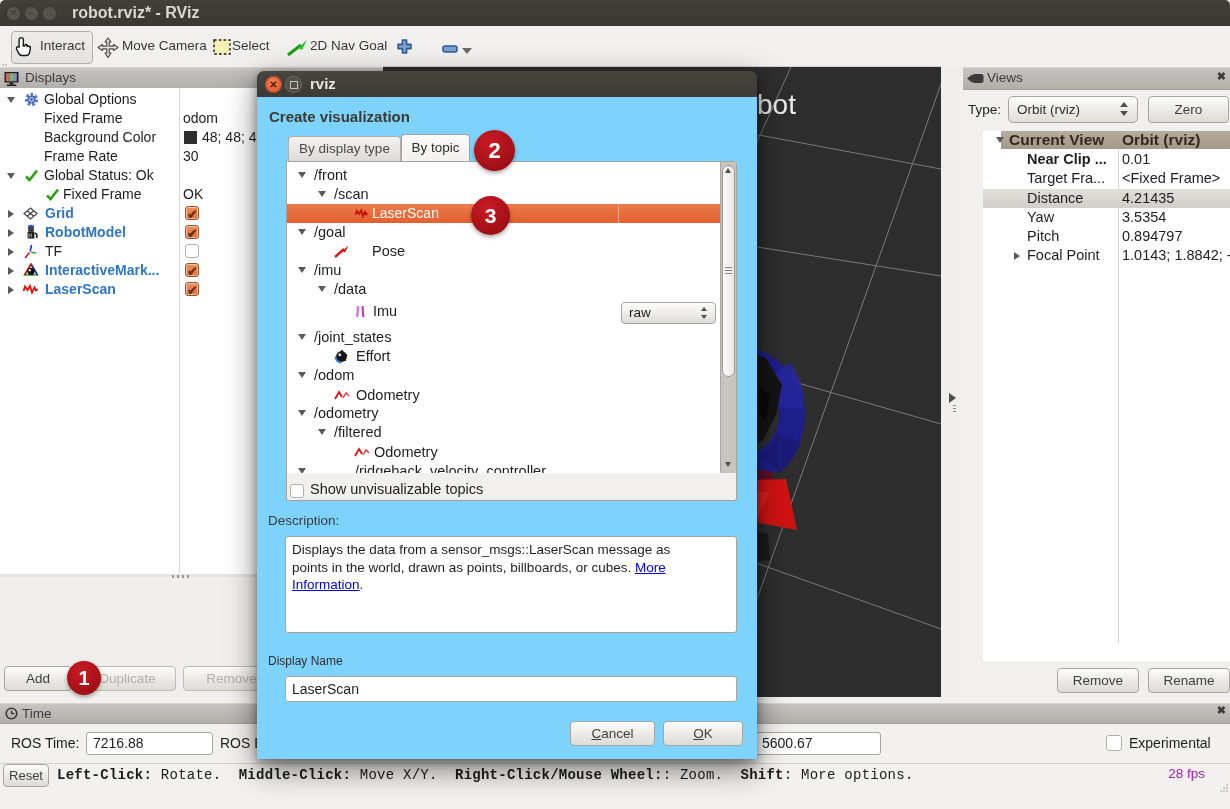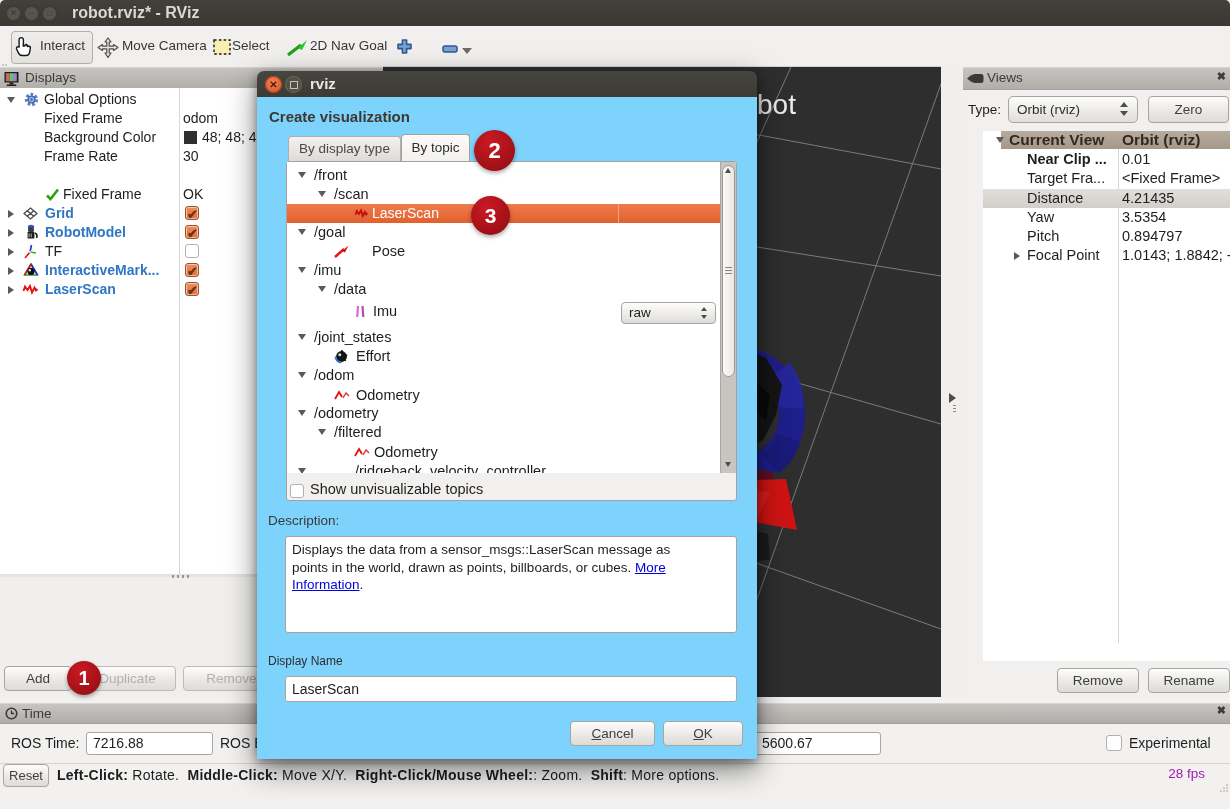--- a/index.html
+++ b/index.html
@@ -166,20 +166,27 @@
         </div>
       <div class="drow" style="top:40px;">
           <div class="dname" style="left:44px;">Background Color</div>
         <div class="abs" style="left:184px;top:3px;width:13px;height:13px;background:#2f2f2f;"></div>
         <div class="dval" style="left:202px;">48; 48; 48</div>
         </div>
       <div class="drow" style="top:59px;">
           <div class="dname" style="left:44px;">Frame Rate</div>
           <div class="dval">30</div>
         </div>
+      <div class="drow" style="top:78px;">
+        <div class="tri-d" style="left:7px;top:7px;"></div>
+        <svg class="abs" style="left:24px;top:2px;" width="15" height="15" viewBox="0 0 15 15">
+          <path d="M2 8.5 L5.5 12 L13 2.5" fill="none" stroke="#27a40b" stroke-width="2.6"></path>
+        </svg>
+        <div class="dname" style="left:44px;">Global Status: Ok</div>
+      </div>
       <div class="drow" style="top:97px;">
         <svg class="abs" style="left:45px;top:2px;" width="15" height="15" viewBox="0 0 15 15">
           <path d="M2 8.5 L5.5 12 L13 2.5" fill="none" stroke="#27a40b" stroke-width="2.6"></path>
         </svg>
         <div class="dname" style="left:63px;">Fixed Frame</div>
           <div class="dval">OK</div>
       </div>
       <div class="drow" style="top:116px;">
         <div class="tri-r" style="left:8px;top:6px;"></div>
         <svg class="abs" style="left:23px;top:3px;" width="15" height="13" viewBox="0 0 15 13">
@@ -351,21 +358,21 @@
     <div class="abs" style="left:220px;top:35px;height:23px;line-height:23px;font-size:14px;">ROS Elapsed:</div>
     <div class="input" style="left:656px;top:35px;width:225px;height:23px;"></div>
     <div class="abs" style="left:762px;top:35px;height:23px;line-height:23px;font-size:14px;">5600.67</div>
     <div class="cb cb-off" style="left:1106px;top:38px;width:16px;height:16px;"></div>
     <div class="abs" style="left:1129px;top:35px;height:23px;line-height:23px;font-size:14px;">Experimental</div>
   </div>
 
   <div id="statusbar" class="abs">
     <div class="abs" style="left:0;top:3px;width:1230px;height:1px;background:#d5d3d0;"></div>
     <div class="btn" style="left:3px;top:4px;width:46px;height:23px;line-height:22px;font-size:13px;">Reset</div>
-    <div class="abs" style="left:57px;top:4px;height:23px;line-height:23px;font-size:14px;letter-spacing:0.25px;color:#1c1c1c;"><b>Left-Click:</b> Rotate.&nbsp; <b>Middle-Click:</b> Move X/Y.&nbsp; <b>Right-Click/Mouse Wheel:</b>: Zoom.&nbsp; <b>Shift</b>: More options.</div>
+    <div class="abs" style="left:57px;top:4px;height:23px;line-height:23px;font-size:14px;letter-spacing:0.25px;color:#1c1c1c;font-family:Liberation Mono, monospace;"><b>Left-Click:</b> Rotate.&nbsp; <b>Middle-Click:</b> Move X/Y.&nbsp; <b>Right-Click/Mouse Wheel:</b>: Zoom.&nbsp; <b>Shift</b>: More options.</div>
     <div class="abs" style="right:25px;top:2px;height:23px;line-height:23px;font-size:13.5px;color:#a21caf;">28 fps</div>
     <svg class="abs" style="right:1px;top:23px;" width="10" height="10" viewBox="0 0 10 10">
       <g fill="#c2bfba">
           <circle cx="8" cy="2" r="1"></circle>
           <circle cx="5" cy="5" r="1"></circle>
           <circle cx="8" cy="5" r="1"></circle>
           <circle cx="2" cy="8" r="1"></circle>
           <circle cx="5" cy="8" r="1"></circle>
           <circle cx="8" cy="8" r="1"></circle>
         </g>

